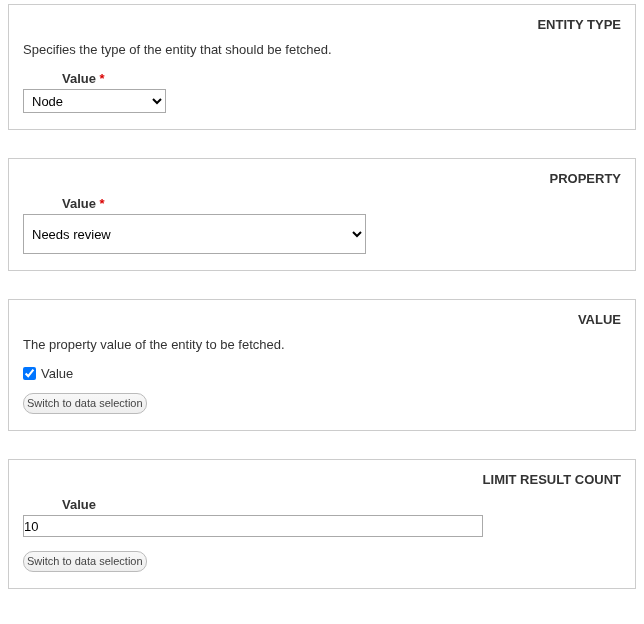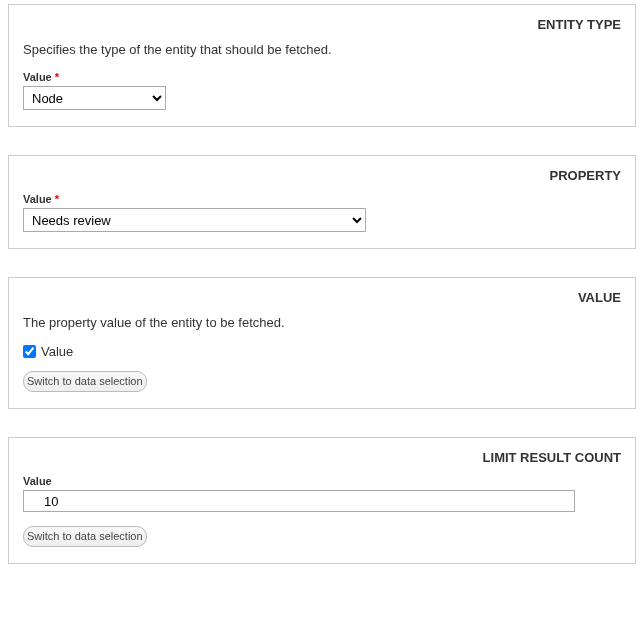--- a/index.html
+++ b/index.html
@@ -26,49 +26,50 @@
     color: #333;
     text-align: right;
   }
   .description {
     margin: 0 0 14px 0;
     color: #333;
     font-size: 13px;
   }
   .field-label {
     font-weight: bold;
-    font-size: 11px;
+    font-size: 13px;
     margin-bottom: 3px;
     display: block;
     color: #333;
+    margin-left: 39px;
   }
   .required-marker {
     color: #d90000;
     font-weight: bold;
   }
   .select-small {
     width: 143px;
     font-size: 13px;
     padding: 2px 4px;
     border: 1px solid #aaa;
     background: #fff;
     height: 24px;
   }
   .select-wide {
     width: 343px;
     font-size: 13px;
     padding: 2px 4px;
     border: 1px solid #aaa;
     background: #fff;
-    height: 24px;
+    height: 40px;
   }
   .text-input {
-    width: 552px;
+    width: 460px;
     font-size: 13px;
-    padding: 2px 20px;
+    padding: 2px 0;
     border: 1px solid #aaa;
     height: 22px;
     display: block;
   }
   .checkbox-row {
     display: flex;
     align-items: center;
     gap: 5px;
     margin-bottom: 12px;
   }

